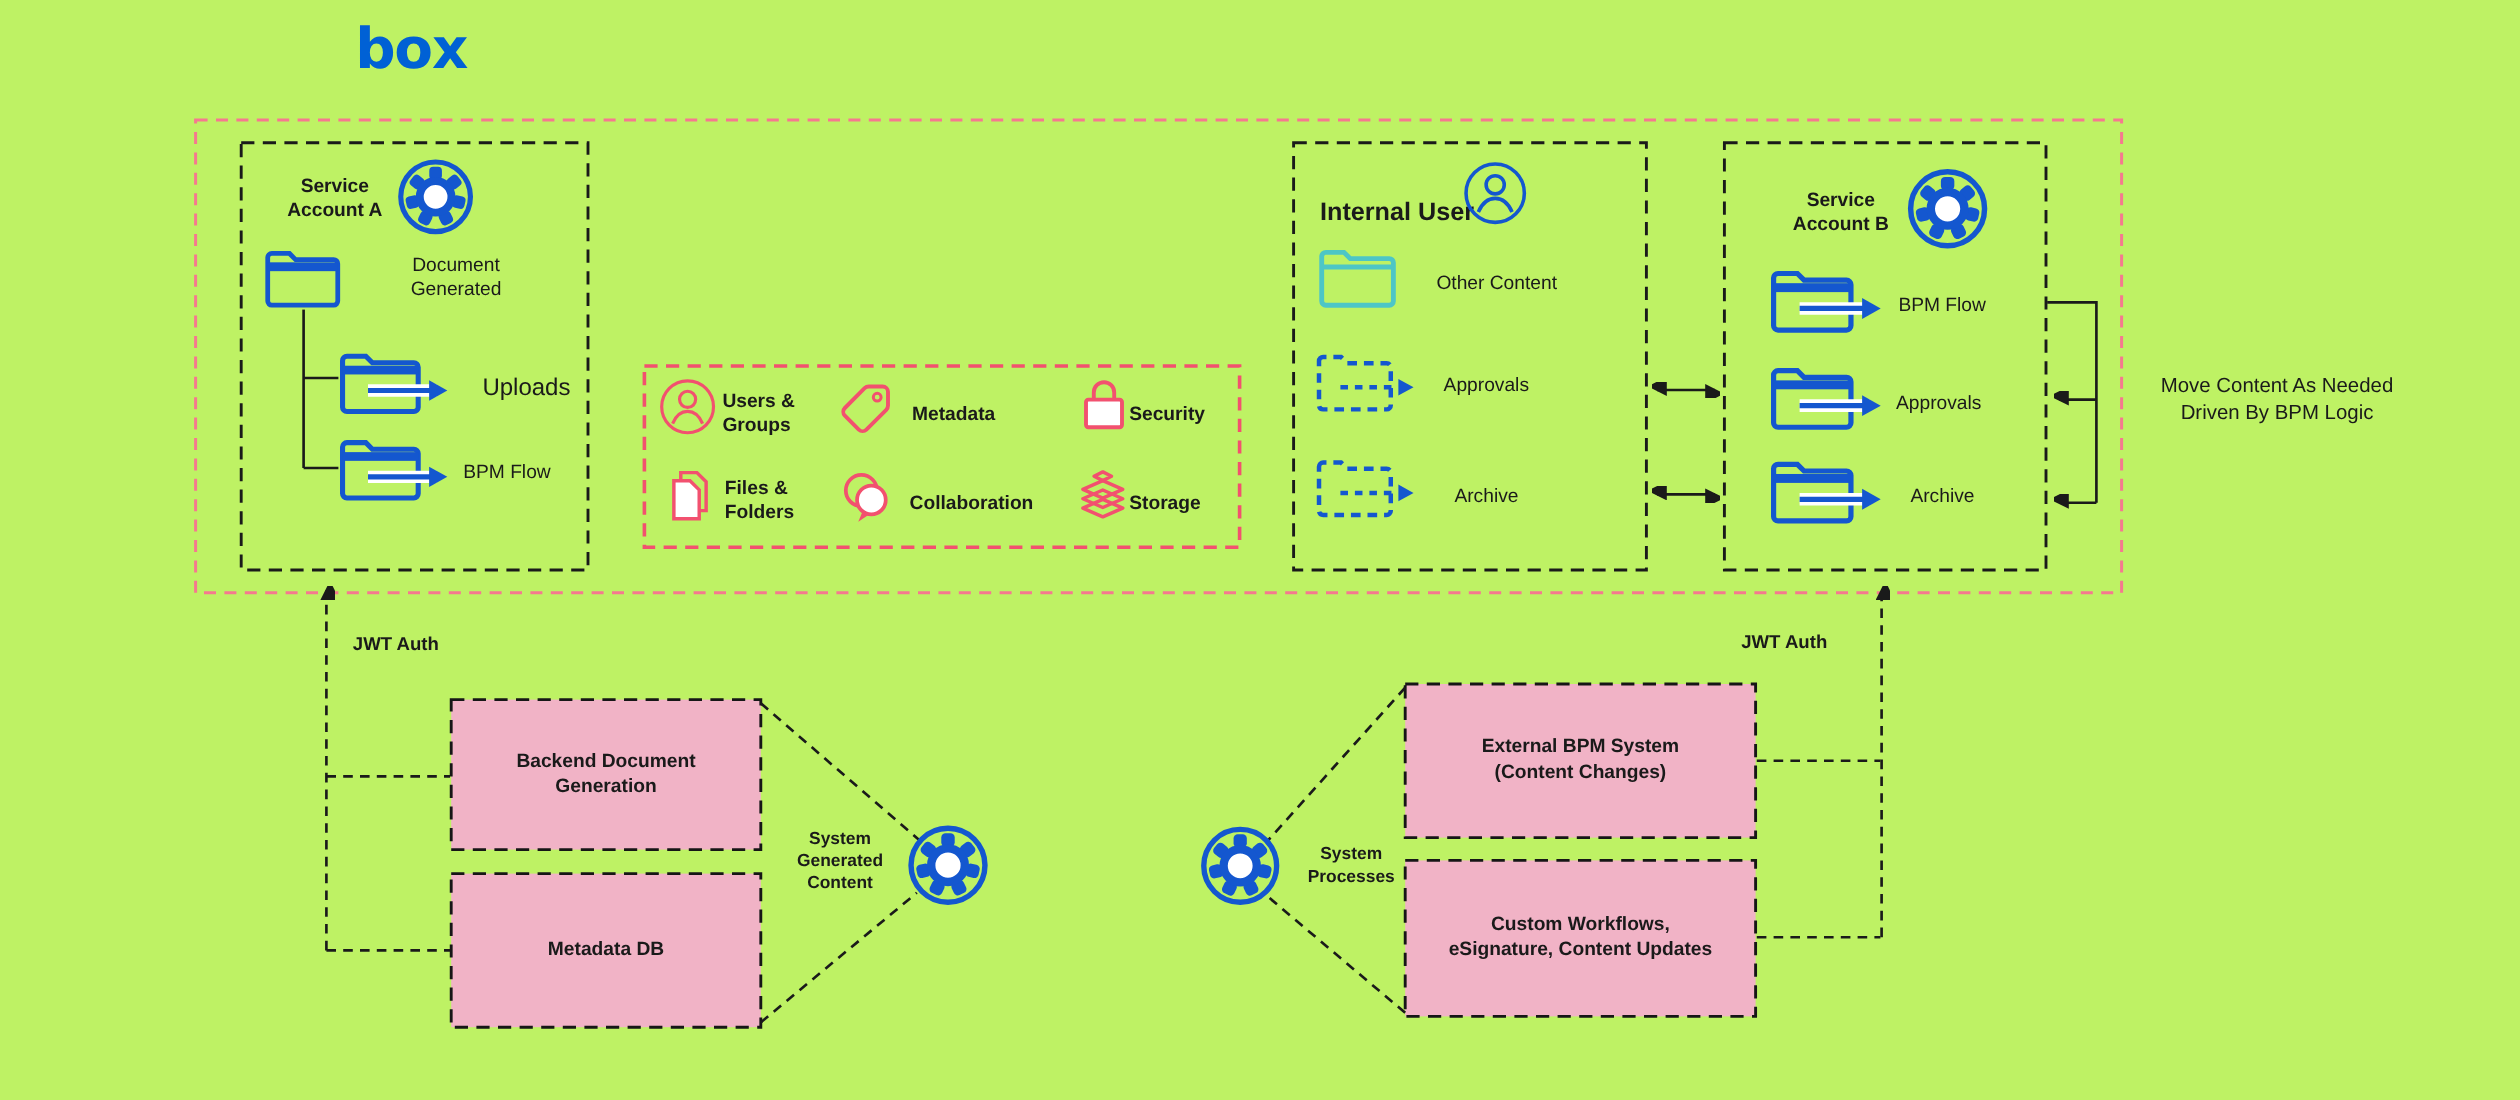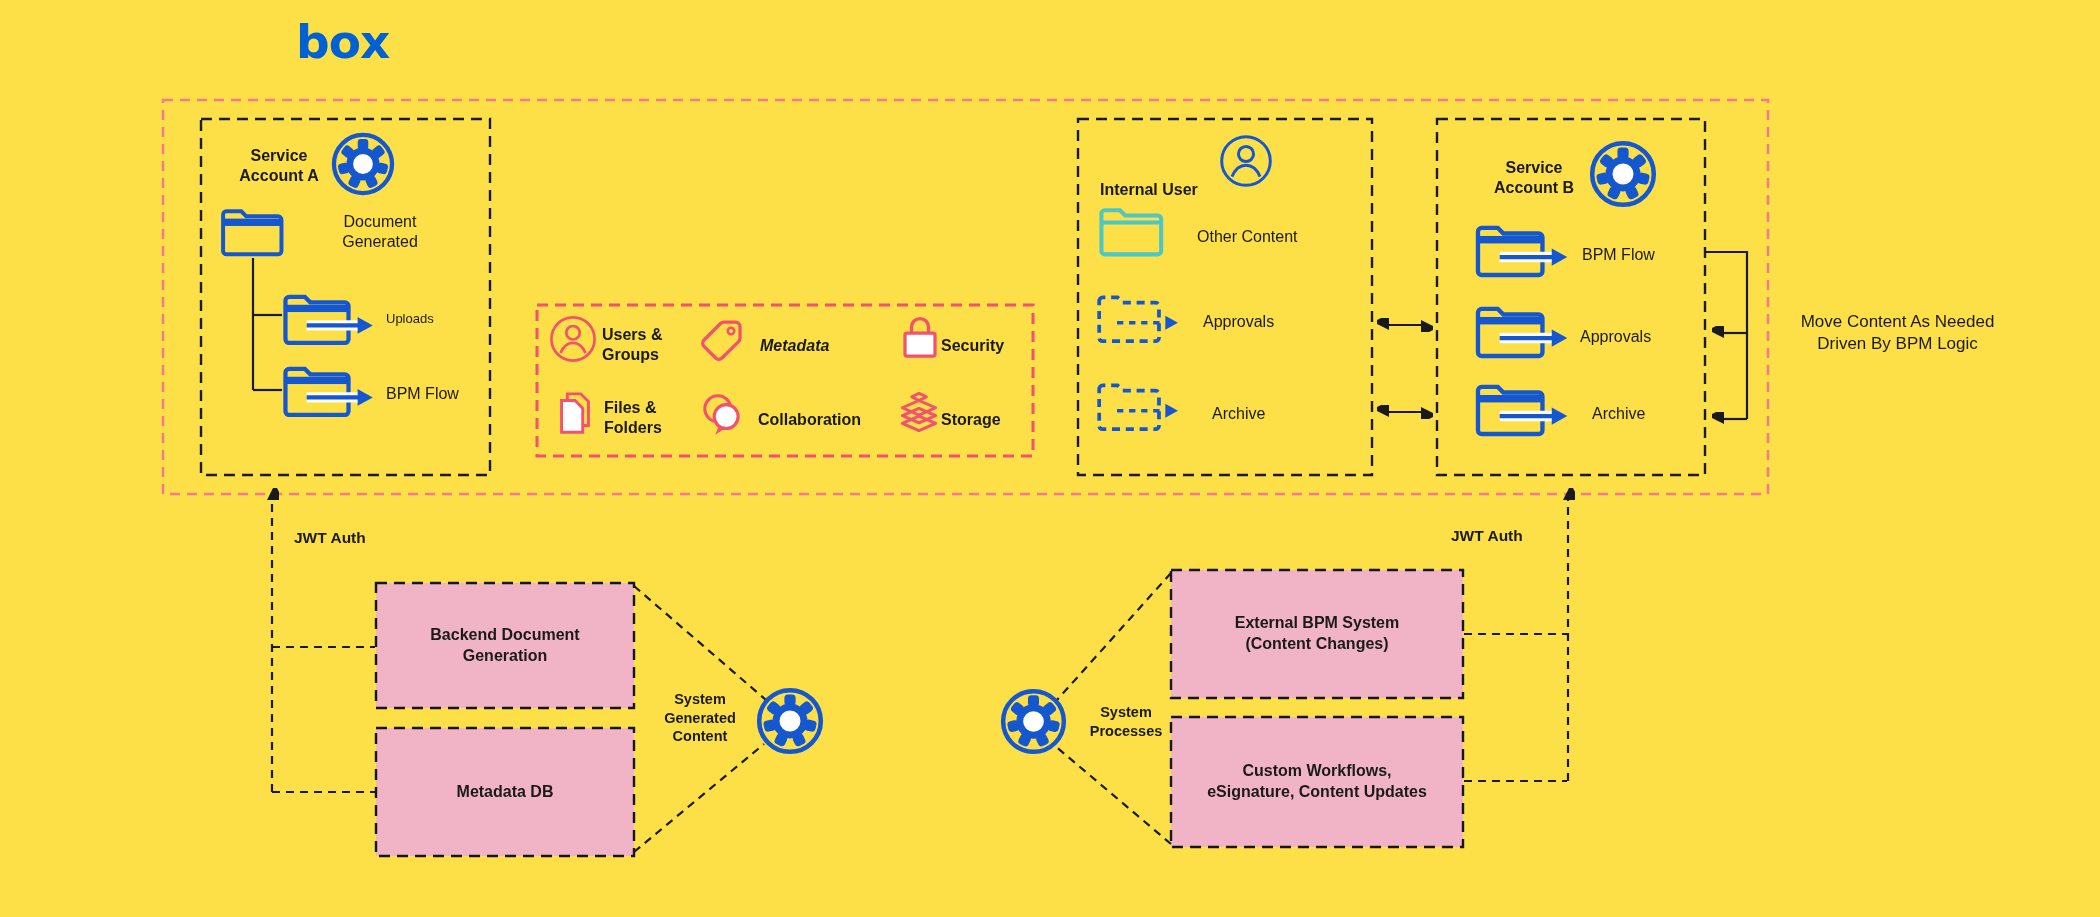--- a/index.html
+++ b/index.html
@@ -1,16 +1,16 @@
 <!DOCTYPE html>
 <html><head>
 <meta charset="utf-8">
 <style>
   html,body{margin:0;padding:0;background:#ffffff;}
-  .canvas{position:relative;width:2100px;height:917px;background:#fde047;overflow:hidden;
+  .canvas{position:relative;width:2100px;height:917px;background:#bef264;overflow:hidden;
           font-family:"Liberation Sans",sans-serif;color:#1a1a1a;}
   svg.layer{position:absolute;left:0;top:0;width:2100px;height:917px;}
   .t{position:absolute;white-space:pre-line;line-height:1.28;color:#1a1a1a;}
   .b{font-weight:bold;}
   .ctr{text-align:center;}
   .icon{position:absolute;}
   .blue{color:#1457CF;}
   .teal{color:#4DC6C6;}
   .pink{color:#F2516F;}
   .logo{position:absolute;left:296px;top:14px;font-size:47px;font-weight:bold;color:#0061D5;
@@ -166,37 +166,37 @@
 
   <svg class="icon blue" style="left:218px;top:202px;width:68px;height:57px;">
       <use href="#sym-folder"></use>
     </svg>
   <div class="t ctr" style="left:320px;top:212px;width:120px;font-size:16px;">Document
 Generated</div>
 
   <svg class="icon blue" style="left:280px;top:287px;width:97px;height:61px;">
       <use href="#sym-folder-arrow"></use>
     </svg>
-  <div class="t" style="left:386px;top:311px;font-size:13px;">Uploads</div>
+  <div class="t" style="left:402px;top:311px;font-size:20px;">Uploads</div>
 
   <svg class="icon blue" style="left:280px;top:359px;width:97px;height:61px;">
       <use href="#sym-folder-arrow"></use>
     </svg>
   <div class="t" style="left:386px;top:384px;font-size:16px;">BPM Flow</div>
 
   <svg class="icon pink" style="left:549px;top:315px;width:48px;height:48px;">
       <use href="#sym-person"></use>
     </svg>
   <div class="t b" style="left:602px;top:325px;font-size:16px;">Users &amp;
 Groups</div>
 
   <svg class="icon pink" style="left:697px;top:315px;width:50px;height:50px;">
       <use href="#sym-tag"></use>
     </svg>
-  <div class="t b" style="left:760px;top:336px;font-size:16px;font-style:italic;">Metadata</div>
+  <div class="t b" style="left:760px;top:336px;font-size:16px;">Metadata</div>
 
   <svg class="icon pink" style="left:895px;top:311px;width:50px;height:52px;">
       <use href="#sym-lock"></use>
     </svg>
   <div class="t b" style="left:941px;top:336px;font-size:16px;">Security</div>
 
   <svg class="icon pink" style="left:551px;top:388px;width:48px;height:52px;">
       <use href="#sym-files"></use>
     </svg>
   <div class="t b" style="left:604px;top:398px;font-size:16px;">Files &amp;
@@ -205,21 +205,21 @@
   <svg class="icon pink" style="left:696px;top:388px;width:52px;height:52px;">
       <use href="#sym-chat"></use>
     </svg>
   <div class="t b" style="left:758px;top:410px;font-size:16px;">Collaboration</div>
 
   <svg class="icon pink" style="left:893px;top:386px;width:52px;height:54px;">
       <use href="#sym-layers"></use>
     </svg>
   <div class="t b" style="left:941px;top:410px;font-size:16px;">Storage</div>
 
-  <div class="t b" style="left:1100px;top:164px;font-size:16px;margin-top:16px;">Internal User</div>
+  <div class="t b" style="left:1100px;top:164px;font-size:21px;">Internal User</div>
   <svg class="icon blue" style="left:1219px;top:134px;width:54px;height:54px;">
       <use href="#sym-person"></use>
     </svg>
 
   <svg class="icon teal" style="left:1096px;top:201px;width:70px;height:58px;">
       <use href="#sym-folder-teal"></use>
     </svg>
   <div class="t" style="left:1176px;top:227px;font-size:16px;margin-left:21px;">Other Content</div>
 
   <svg class="icon blue" style="left:1094px;top:288px;width:92px;height:58px;">

